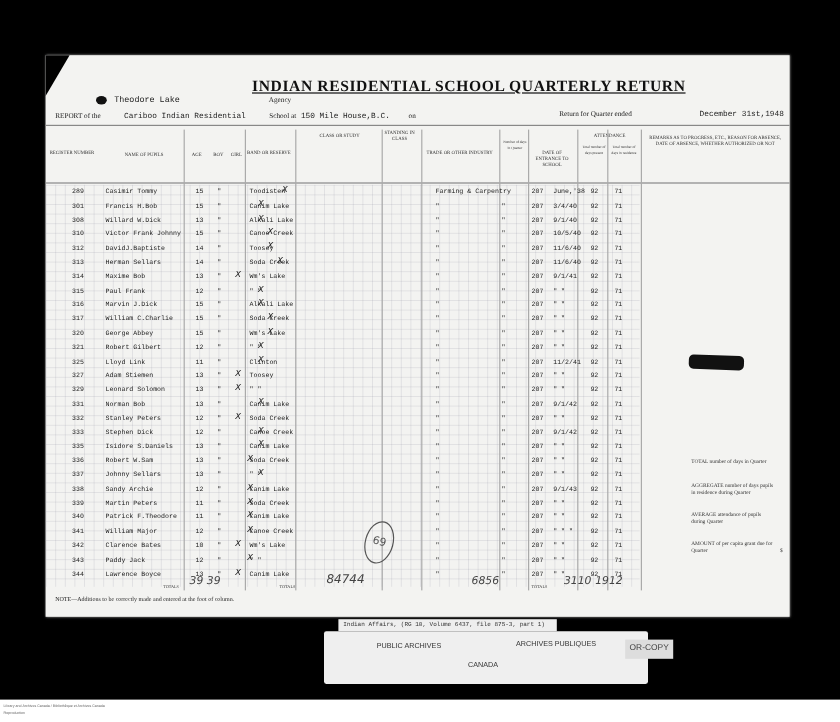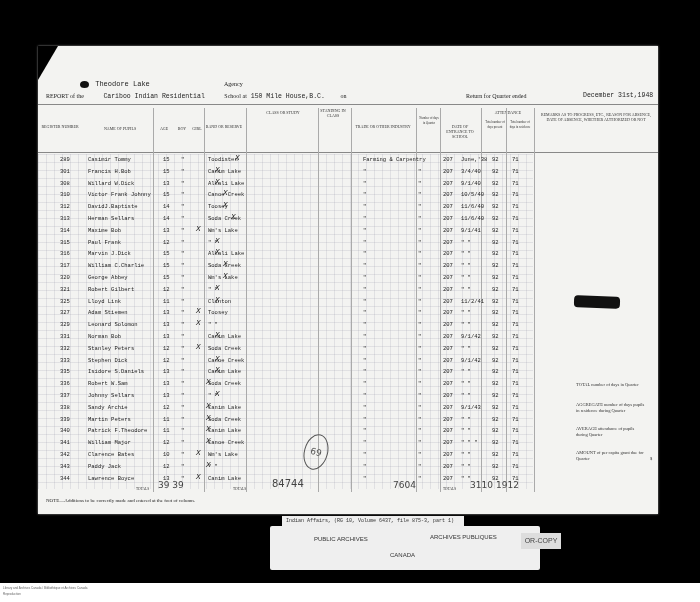--- a/index.html
+++ b/index.html
@@ -29,36 +29,37 @@
   .c-boy { left:143px; }
   .c-res { left:170px; }
   .c-x { font-family:"DejaVu Sans", sans-serif; font-size:7px; font-style:italic; top:-2px !important; }
   .c-trade { left:325px; }
   .c-ditto2 { left:380px; }
   .c-days { left:405px; }
   .c-date { left:423px; }
   .c-att1 { left:454px; }
   .c-att2 { left:474px; }
   .remarks { position:absolute; font-family:"Liberation Serif", serif; font-size:4.5px; color:#333; line-height:6px; }
-  .totals { position:absolute; font-family:"DejaVu Sans", sans-serif; font-size:9px; color:#444; }
+  .totals { position:absolute; font-family:"DejaVu Sans", sans-serif; font-style:italic; font-size:9px; color:#444; }
   .totals-lbl { position:absolute; font-size:3.5px; font-family:"Liberation Serif", serif; color:#333; }
   .note { position:absolute; left:8px; top:452px; font-family:"Liberation Serif", serif; font-size:5px; color:#222; }
   .circle { position:absolute; left:304px; top:426px; width:22px; height:34px; border:1px solid #555; border-radius:50%; transform:rotate(15deg); font-family:"DejaVu Sans", sans-serif; font-size:9px; color:#555; text-align:center; line-height:34px; }
   .redact { position:absolute; left:536px; top:250px; width:46px; height:12px; background:#111; border-radius:4px; transform:rotate(2deg); }
   .src-label { position:absolute; left:282px; top:516px; width:178px; height:10px; background:#eee; font-size:5px; color:#333; line-height:10px; padding-left:4px; }
   .archives { position:absolute; left:270px; top:526px; width:270px; height:44px; background:#efefef; border-radius:2px; }
   .archives span { position:absolute; font-family:"Liberation Sans", sans-serif; font-size:6px; color:#333; }
   .orcopy { position:absolute; left:521px; top:533px; width:40px; height:16px; background:#ddd; font-family:"Liberation Sans", sans-serif; font-size:7px; color:#444; text-align:center; line-height:16px; }
   .footer { position:absolute; left:0; top:583px; width:700px; height:19px; background:#fff; }
   .footer span { position:absolute; left:3px; font-size:3px; color:#666; font-family:"Liberation Sans", sans-serif; }
 </style>
 </head>
 <body>
 
 <div class="page">
+  <div class="title">INDIAN RESIDENTIAL SCHOOL QUARTERLY RETURN</div>
 
   <div class="agency">
     <span class="blot"></span>
     <span>Theodore Lake</span>
     <span class="lbl">Agency</span>
   </div>
 
   <div class="report">
     <span class="serif">REPORT of the</span>
     &nbsp;&nbsp;&nbsp;&nbsp;<span>Cariboo Indian Residential</span>
@@ -501,21 +502,21 @@
   <div class="remarks" style="left:538px;top:336px">TOTAL number of days in Quarter</div>
   <div class="remarks" style="left:538px;top:356px;width:70px">AGGREGATE number of days pupils in residence during Quarter</div>
   <div class="remarks" style="left:538px;top:380px;width:70px">AVERAGE attendance of pupils during Quarter</div>
   <div class="remarks" style="left:538px;top:404px;width:70px">AMOUNT of per capita grant due for Quarter</div>
   <div class="remarks" style="left:612px;top:410px">$</div>
 
   <div class="totals-lbl" style="left:98px;top:441px">TOTALS</div>
   <div class="totals" style="left:120px;top:434px">39 39</div>
   <div class="totals-lbl" style="left:195px;top:441px">TOTALS</div>
   <div class="totals" style="left:234px;top:432px;font-size:10px">84744</div>
-  <div class="totals" style="left:355px;top:434px">7604</div>
+  <div class="totals" style="left:355px;top:434px">6856</div>
   <div class="totals-lbl" style="left:405px;top:441px">TOTALS</div>
   <div class="totals" style="left:432px;top:434px">3110</div>
   <div class="totals" style="left:458px;top:434px">1912</div>
 
   <div class="circle" style="left:266px;top:388px">69</div>
 
   <div class="note">NOTE—Additions to be correctly made and entered at the foot of column.</div>
 </div>
 <div class="fold"></div>
 

